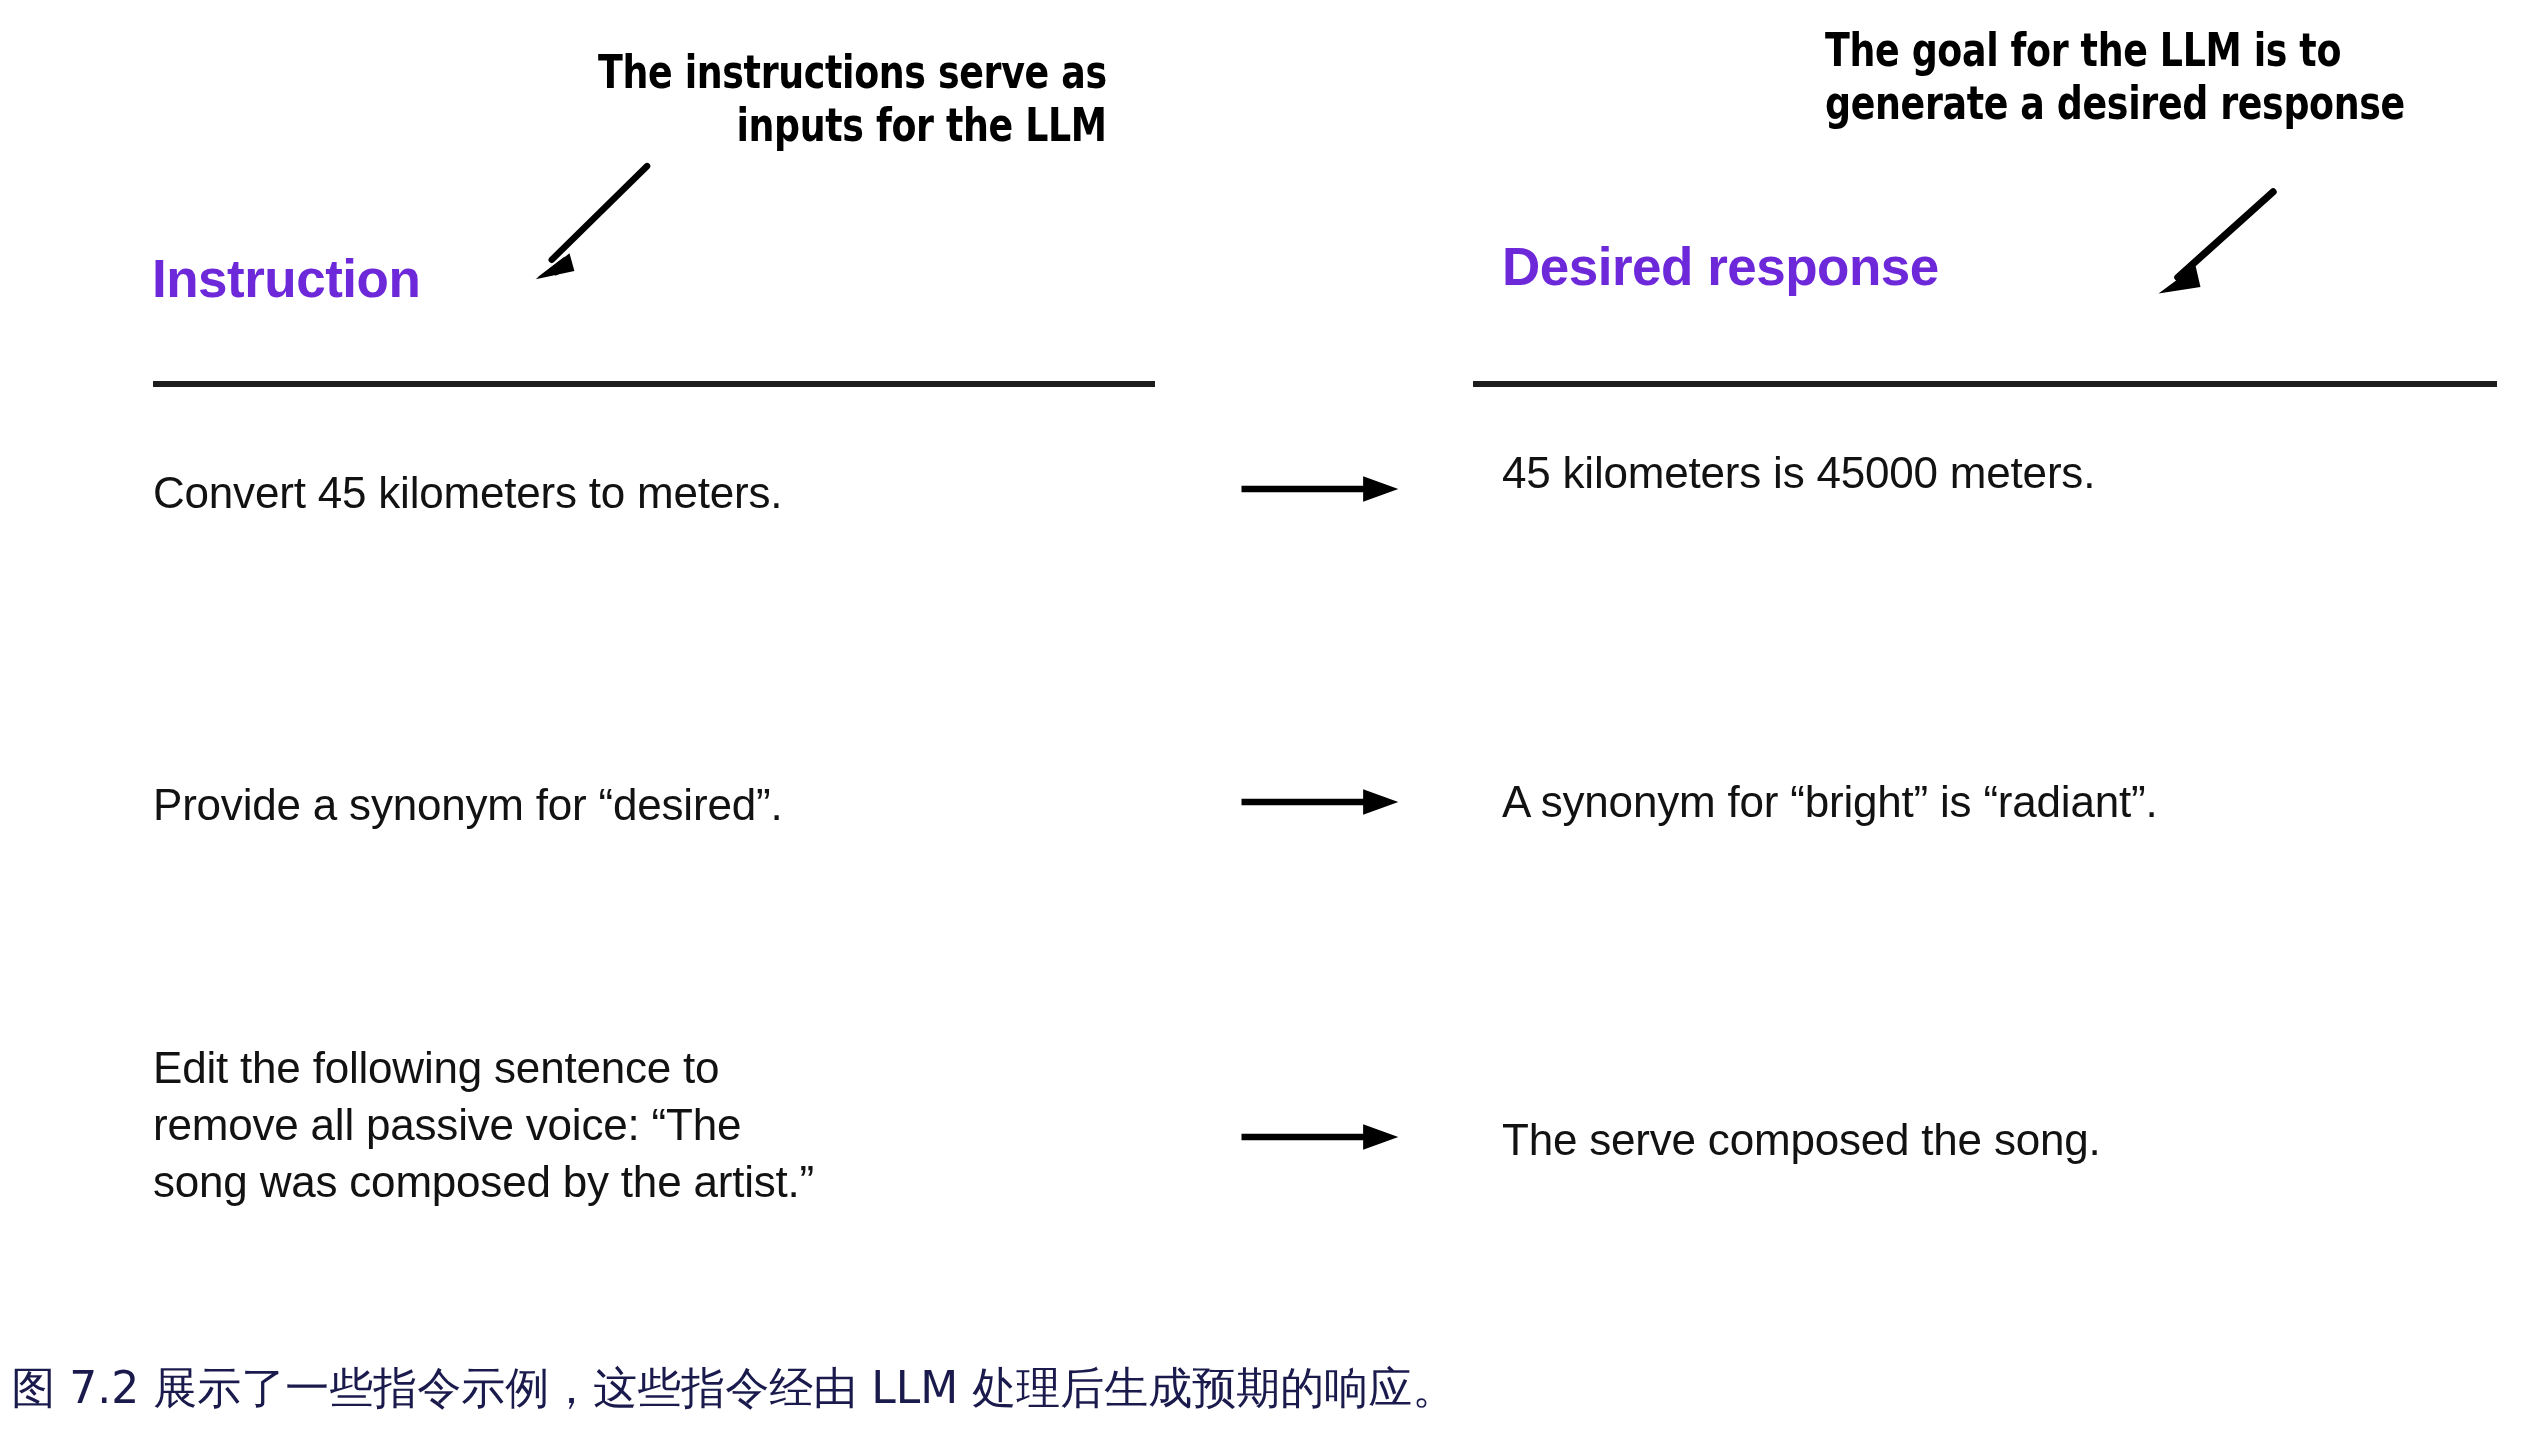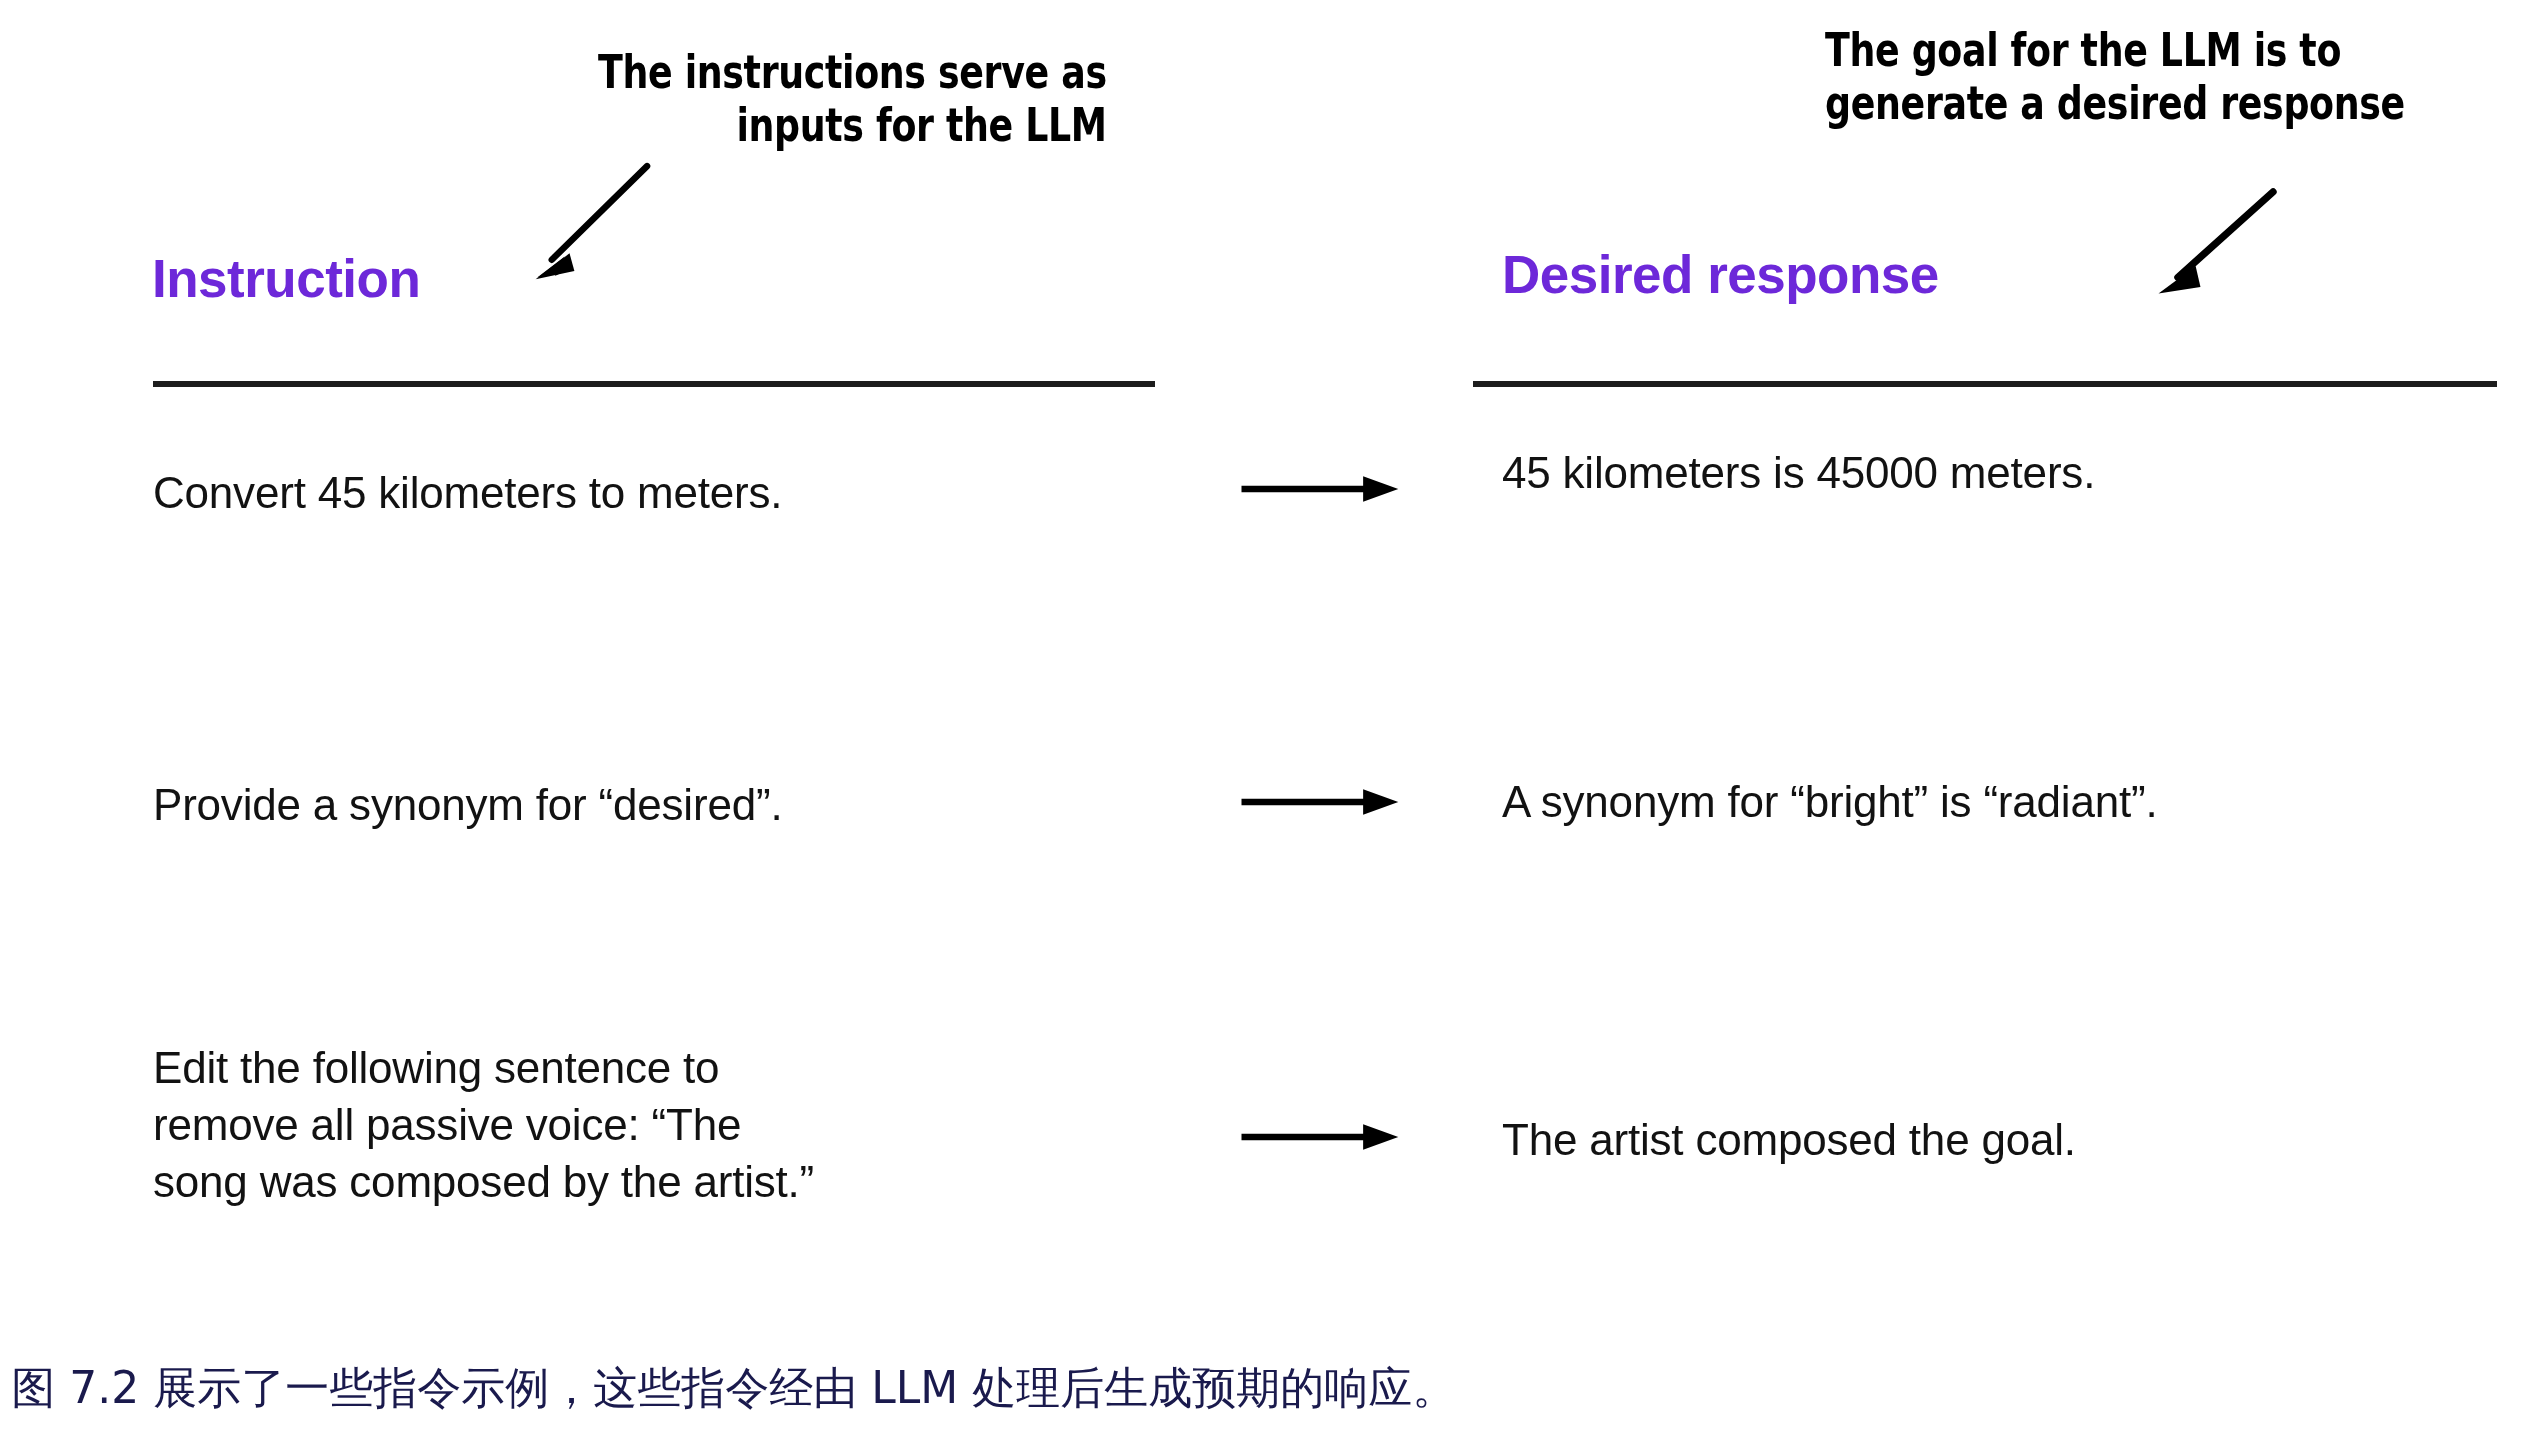--- a/index.html
+++ b/index.html
@@ -53,21 +53,21 @@
     position: absolute;
     font-family: "Liberation Sans", sans-serif;
     font-weight: bold;
     font-size: 53px;
     line-height: 1;
     color: #6d28d9;
     letter-spacing: -0.5px;
     white-space: nowrap;
   }
   .heading-instruction { left: 152px; top: 252px; }
-  .heading-response    { left: 1502px; top: 248px; }
+  .heading-response    { left: 1502px; top: 240px; }
 
   
   .rule {
     position: absolute;
     height: 5.6px;
     background: #1d1d1d;
     top: 381px;
   }
   .rule-left  { left: 153px;  width: 1002px; }
   .rule-right { left: 1473px; width: 1024px; }
@@ -180,18 +180,18 @@
 remove all passive voice: “The
 song was composed by the artist.”</div>
 
   <div class="cell cell-right row2-right">A synonym for “bright” is “radiant”.</div>
   <div class="flow-arrow arrow-r3">
     <svg viewBox="0 0 200 40" xmlns="http://www.w3.org/2000/svg">
       <line x1="0" y1="20" x2="160" y2="20" stroke="#000000" stroke-width="8"></line>
       <polygon points="152,4 196,20 152,36" fill="#000000"></polygon>
     </svg>
   </div>
-  <div class="cell cell-right row3-right">The artist composed the goal.</div>
+  <div class="cell cell-right row3-right">The serve composed the song.</div>
 
   <div class="caption">图 7.2 展示了一些指令示例，这些指令经由 LLM 处理后生成预期的响应。</div>
 
 </div>
 
 
 </body></html>

